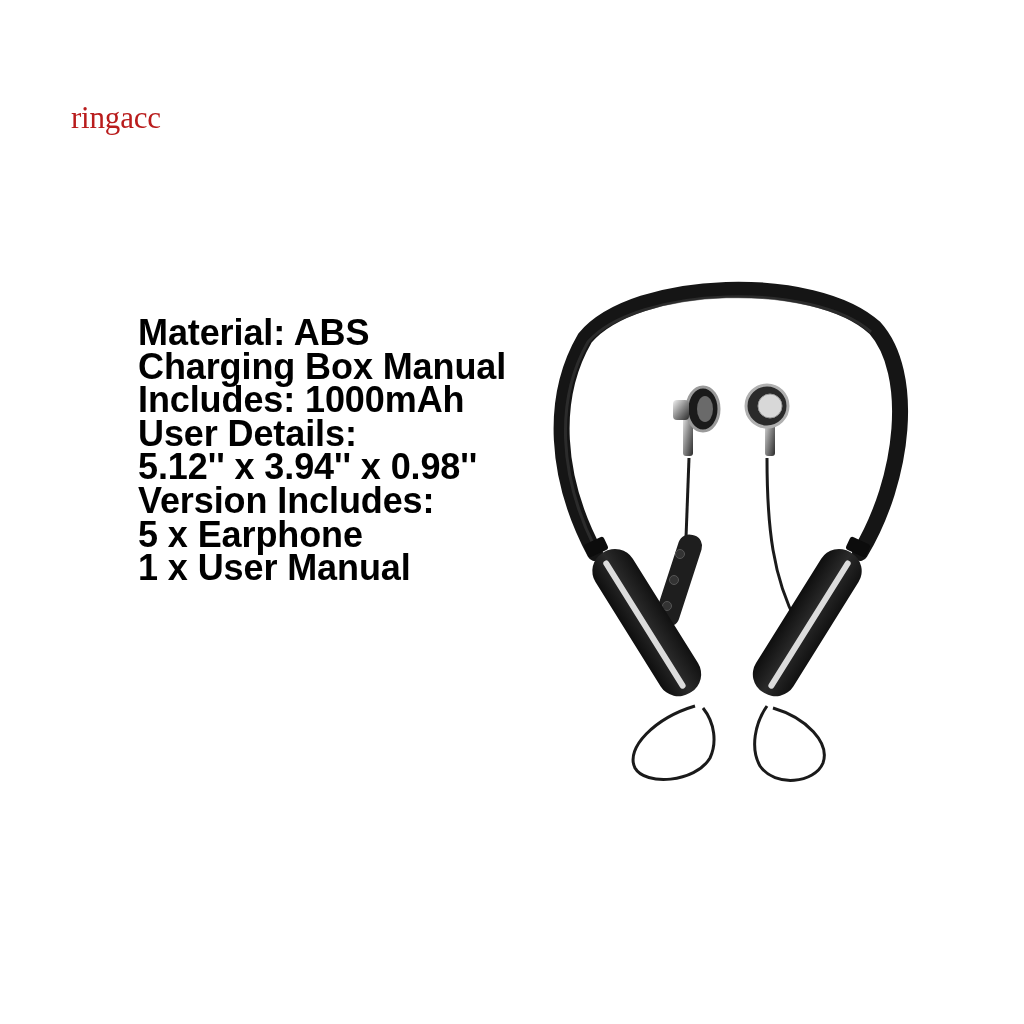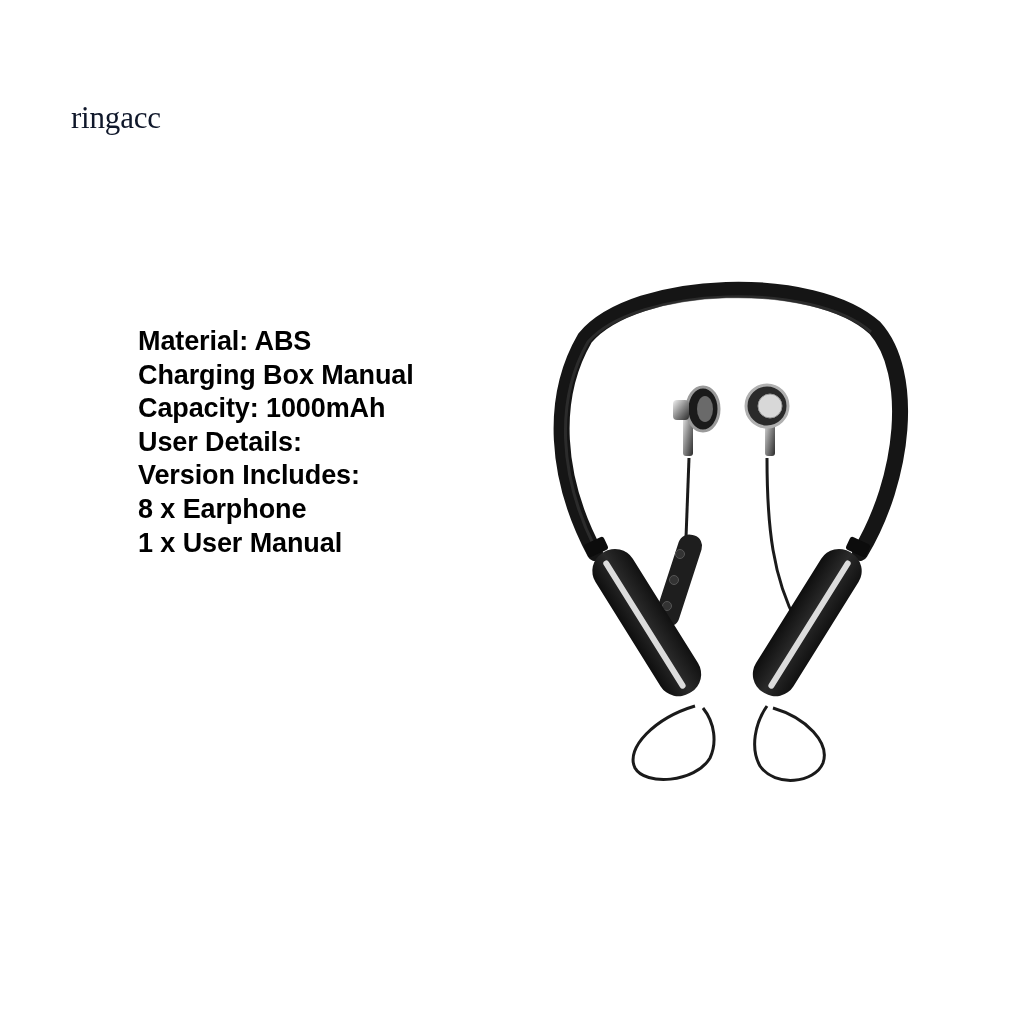--- a/index.html
+++ b/index.html
@@ -1,46 +1,47 @@
 <!DOCTYPE html>
 <html><head>
 <meta charset="utf-8">
 <style>
   html, body { margin: 0; padding: 0; background: #ffffff; }
   body { width: 1024px; height: 1024px; position: relative; overflow: hidden; }
   .brand {
     position: absolute; left: 71px; top: 100px;
     font-family: "DejaVu Serif", "Liberation Serif", serif;
-    font-size: 29px; color: #0f172a; letter-spacing: -0.2px;
+    font-size: 29px; color: #b91c1c; letter-spacing: -0.2px;
     font-family: "Liberation Serif", serif;
     font-size: 31px;
   }
   .specs {
-    position: absolute; left: 138px; top: 325px;
+    position: absolute; left: 138px; top: 316px;
     font-family: "Liberation Sans", sans-serif;
-    font-weight: bold; font-size: 27px; line-height: 33.6px;
+    font-weight: bold; font-size: 36px; line-height: 33.6px;
     color: #000; letter-spacing: -0.1px;
   }
   .specs div { white-space: nowrap; }
   .product {
     position: absolute; left: 545px; top: 278px; width: 370px; height: 510px;
   }
 </style>
 </head>
 <body>
 
 <div class="brand">ringacc</div>
 
 <div class="specs">
   <div>Material: ABS</div>
   <div>Charging Box Manual</div>
-  <div>Capacity: 1000mAh</div>
+  <div>Includes: 1000mAh</div>
   <div>User Details:</div>
+  <div>5.12'' x 3.94'' x 0.98''</div>
   <div>Version Includes:</div>
-  <div>8 x Earphone</div>
+  <div>5 x Earphone</div>
   <div>1 x User Manual</div>
 </div>
 
 <div class="product">
   <svg width="370" height="510" viewBox="0 0 370 510">
     <defs>
       <linearGradient id="metal" x1="0" y1="0" x2="1" y2="1">
         <stop offset="0" stop-color="#f2f2f2"></stop>
         <stop offset="0.5" stop-color="#8a8a8a"></stop>
         <stop offset="1" stop-color="#2a2a2a"></stop>

